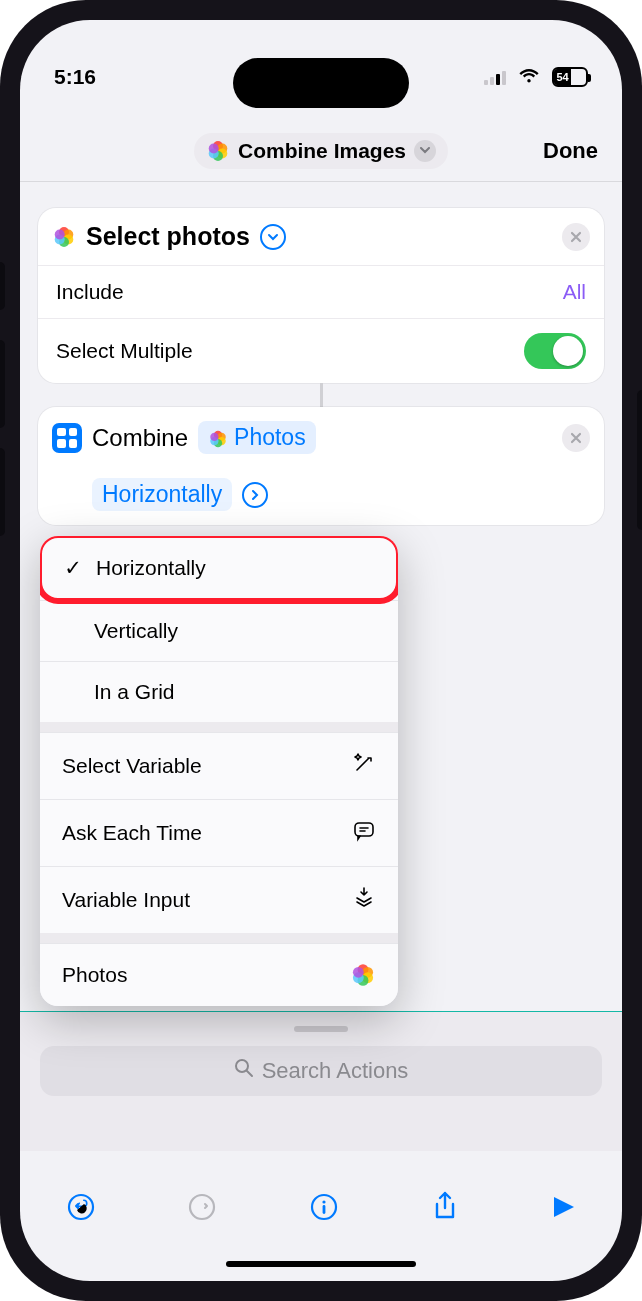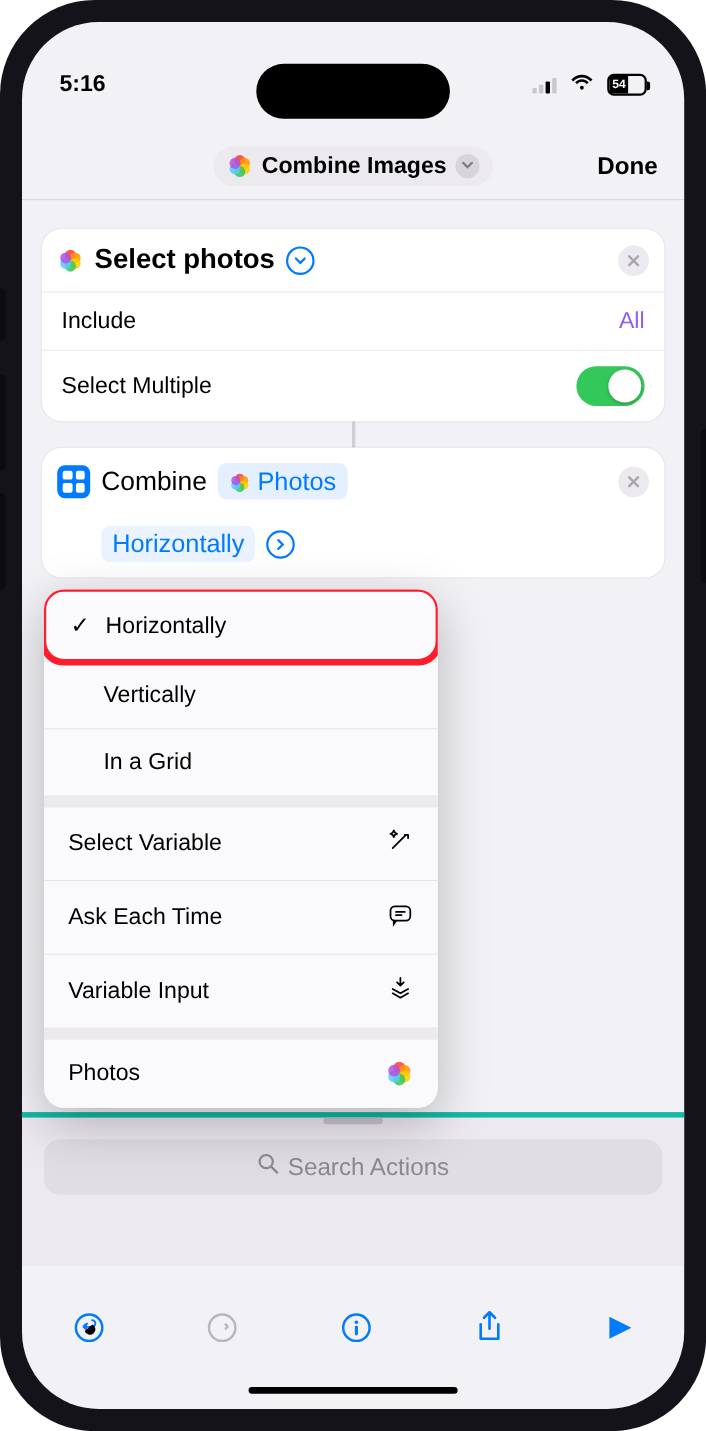--- a/index.html
+++ b/index.html
@@ -116,21 +116,22 @@
 .highlight {
   border: 6px solid #ff1c2d; border-radius: 22px;
   margin: -4px; position: relative; z-index: 2;
 }
 .highlight .pop-row { border-top: none; }
 
 
 .drawer {
   position: absolute; left: 0; right: 0; bottom: 0; height: 140px;
   background: rgba(235,233,238,0.9);
-  border-top: 5px solid #14b8a6;
+  border-top: 1px solid #14b8a6;
+  padding-top: 14px;
   text-align: right;
 }
 .grab { width: 54px; height: 6px; background: #c9c7cc; border-radius: 3px; margin: 0 auto 14px;}
 .search {
   margin: 0 20px; height: 50px; background: #e0dee4; border-radius: 14px;
   display:flex; align-items:center; justify-content:center; gap:8px;
   color: #8a8a8f; font-size: 22px;
 }
 
 

